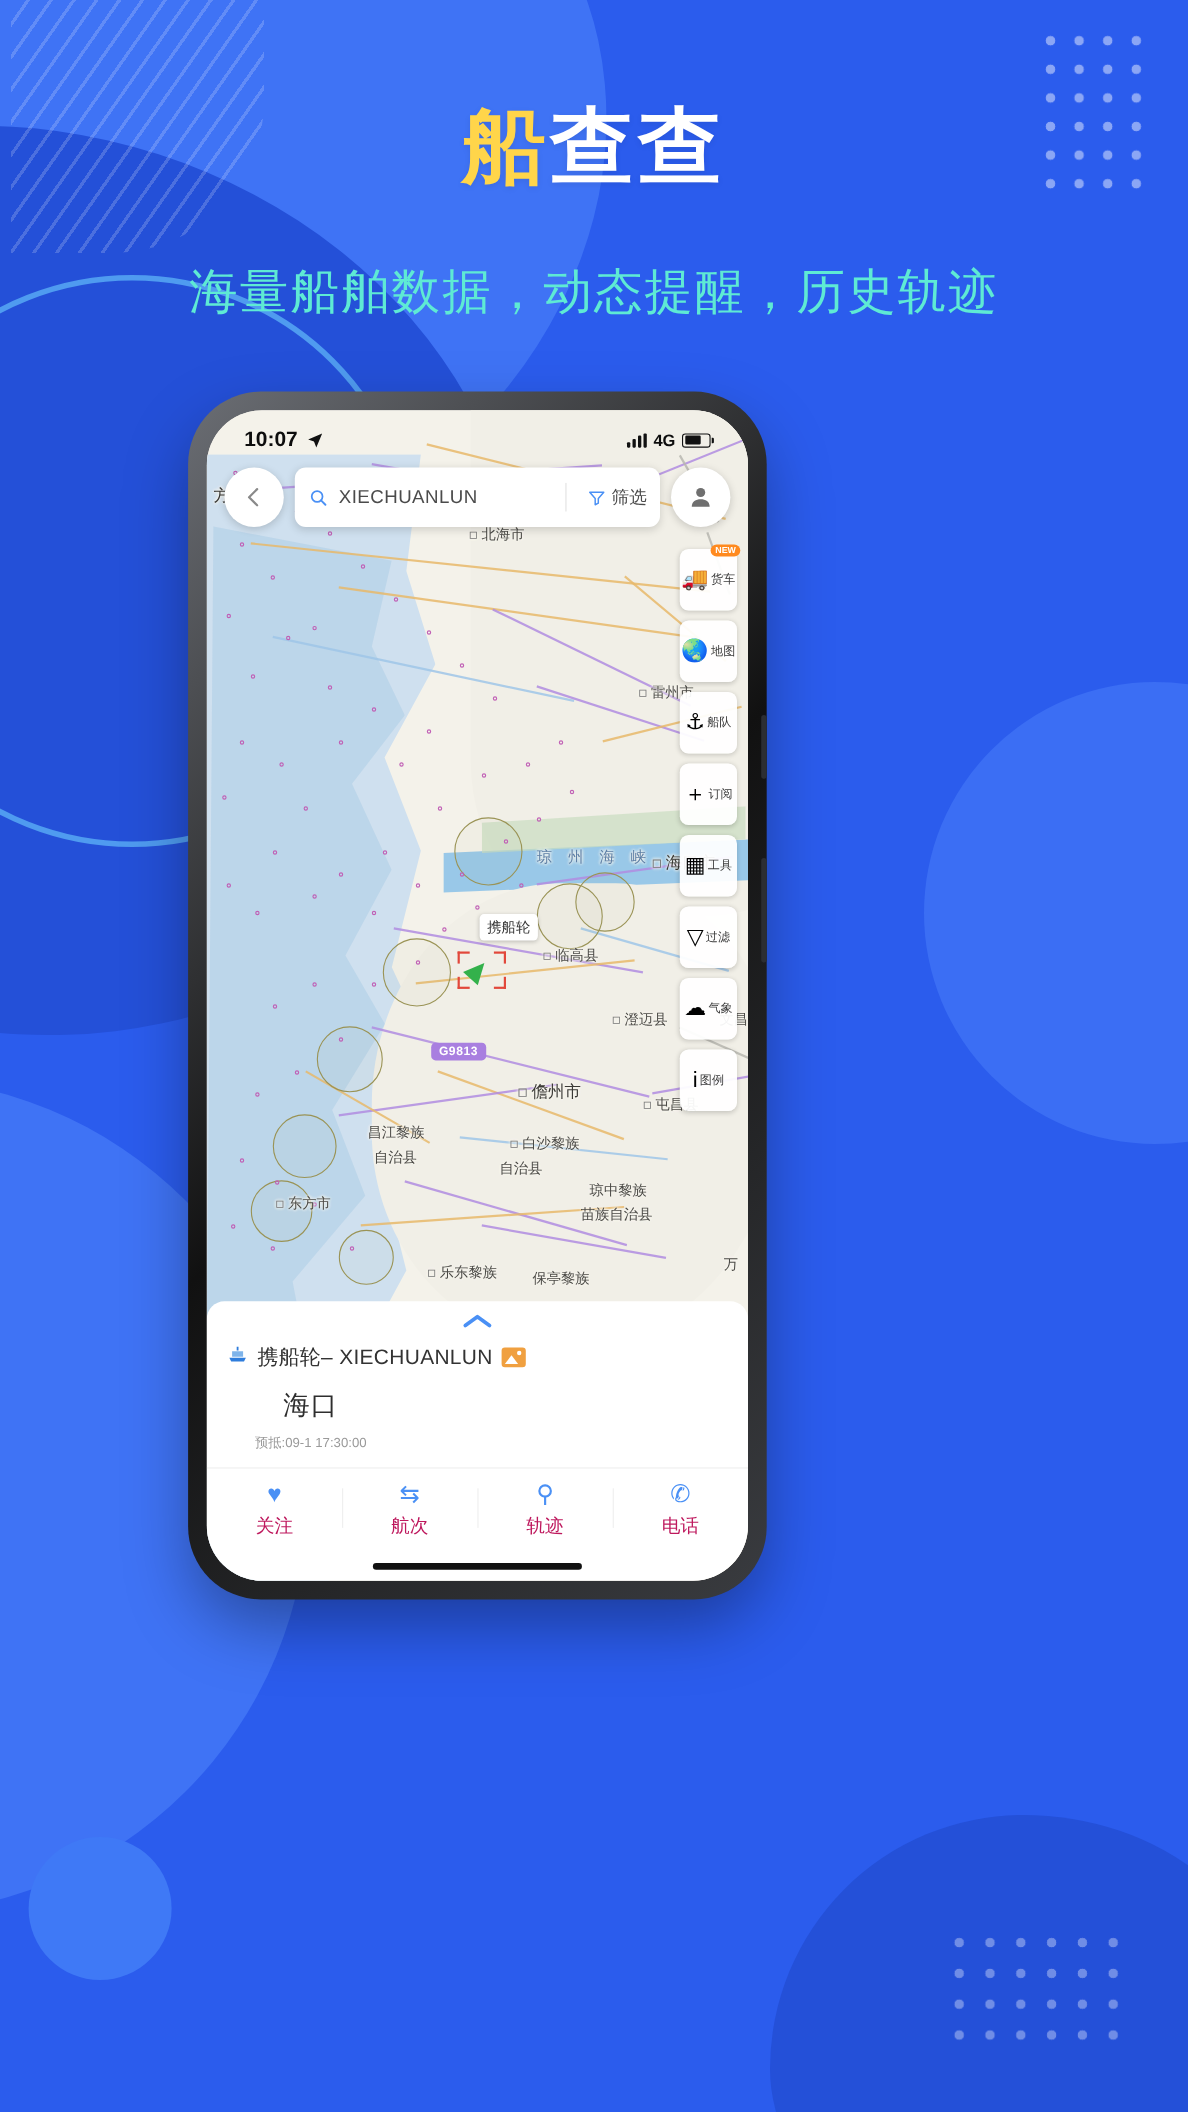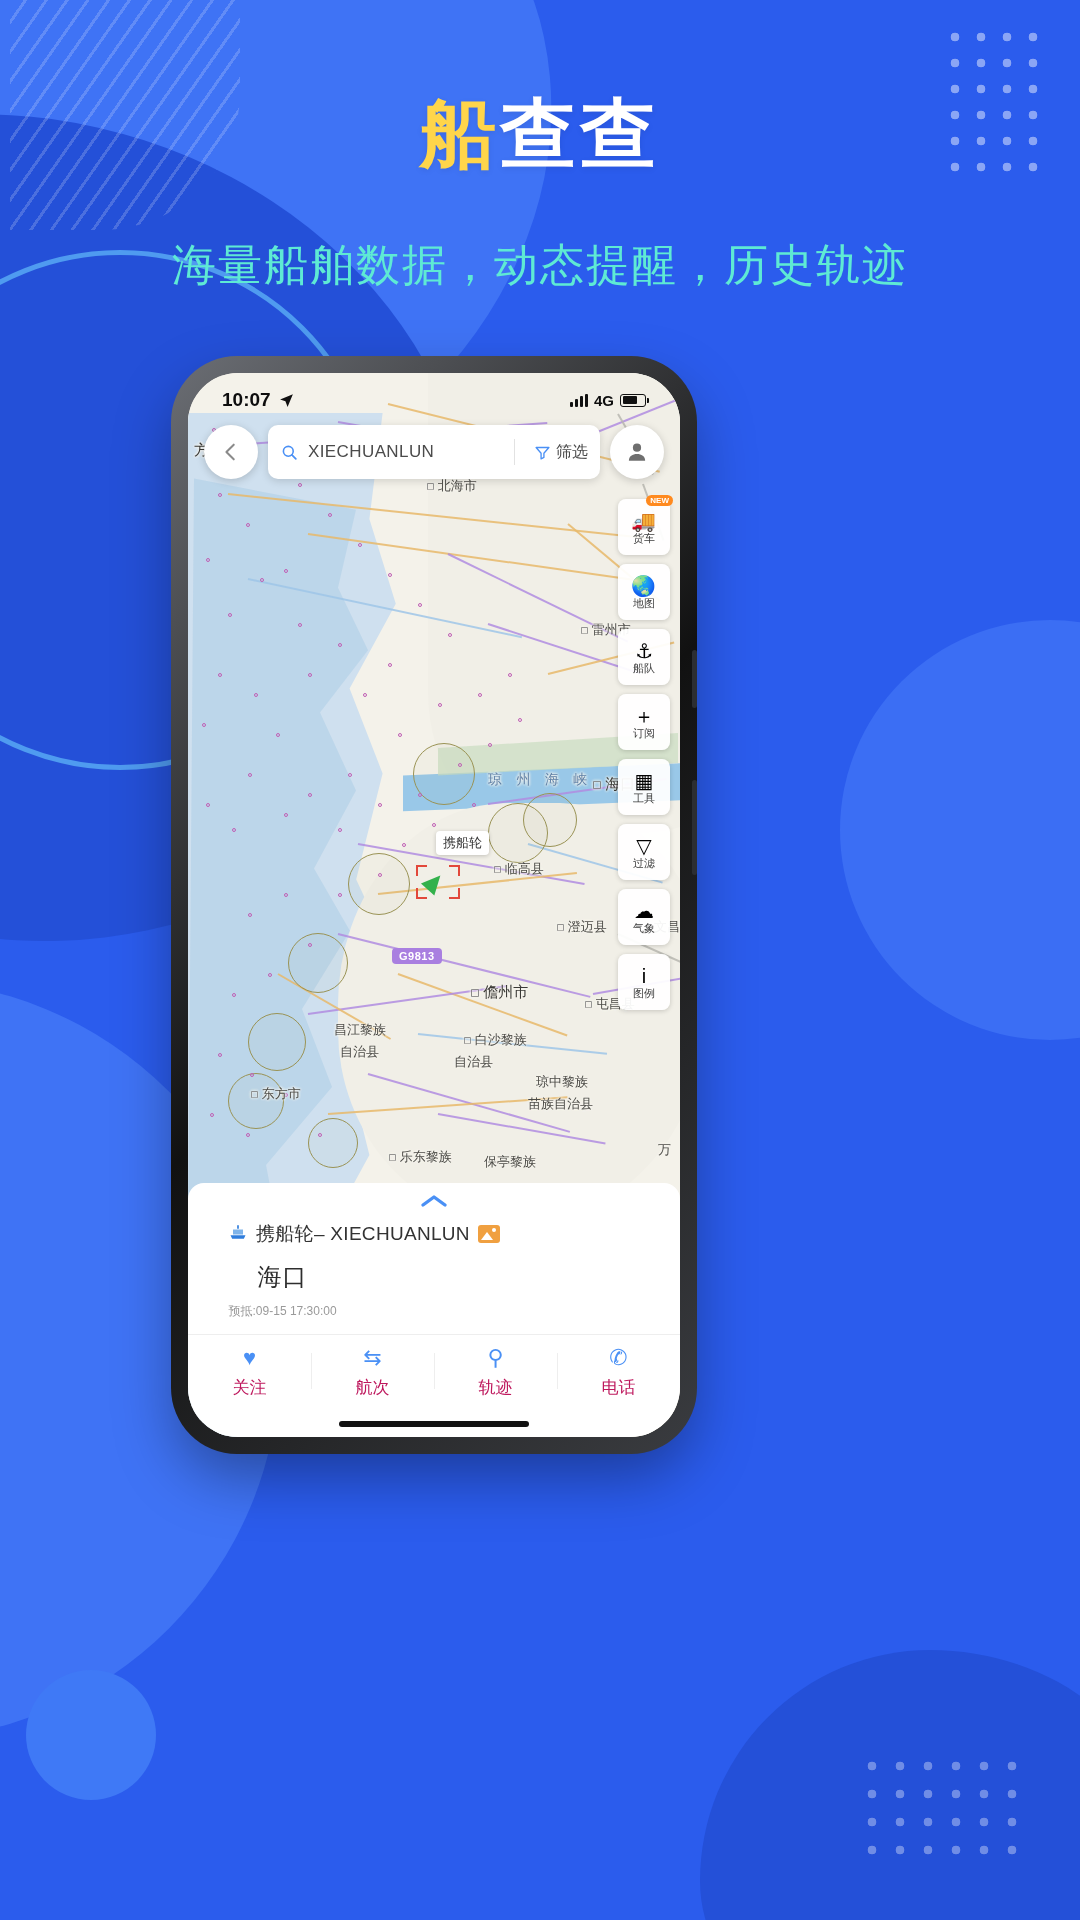--- a/index.html
+++ b/index.html
@@ -189,21 +189,21 @@
     padding-left:10px; white-space:nowrap; }
 
   
   .tools {
     position:absolute; right:10px; top:126px; width:52px; z-index:18;
     display:flex; flex-direction:column; gap:9px;
   }
   .tool {
     width:52px; height:56px; background:rgba(255,255,255,.94); border-radius:8px;
     box-shadow:0 1px 5px rgba(0,0,0,.18);
-    display:flex; flex-direction:column; align-items:center; justify-content:center; gap:2px;
+    display:flex; align-items:center; justify-content:center; gap:2px;
     position:relative;
   }
   .tool .tlabel { font-size:11px; color:#3c3c3c; line-height:1; }
   .tool .glyph { font-size:20px; line-height:1; }
   .tool .badge {
     position:absolute; right:-3px; top:-4px; background:#ff8a1f; color:#fff;
     font-size:8px; padding:1px 4px; border-radius:6px; font-weight:bold;
   }
 
   
@@ -226,21 +226,21 @@
     box-shadow:0 1px 4px rgba(0,0,0,.2); white-space:nowrap;
   }
 
   
   .sheet {
     position:absolute; left:0; right:0; bottom:0; background:#fff; z-index:30;
     border-radius:16px 16px 50px 50px; padding-top:8px;
   }
   .grab { text-align:center; height:26px; color:#4a90f5; font-size:22px; line-height:22px;
     font-weight:bold; letter-spacing:-2px; }
-  .ship-row { display:flex; align-items:center; gap:8px; padding:4px 40px 10px; }
+  .ship-row { display:flex; align-items:center; gap:8px; padding:4px 18px 10px; }
   .ship-ico { font-size:19px; color:#2f7ddc; }
   .ship-name { font-size:19px; color:#333; letter-spacing:.3px; }
   .img-ico {
     width:22px; height:18px; background:#f0a040; border-radius:3px; position:relative;
     display:inline-block;
   }
   .img-ico::after{
     content:""; position:absolute; left:3px; bottom:3px; width:0;height:0;
     border-left:6px solid transparent;border-right:6px solid transparent;border-bottom:8px solid #fff;
   }
@@ -545,21 +545,21 @@
             <path d="M11 8V4h2v4z" fill="#2f7ddc"></path>
           </svg>
         </span>
         <span class="ship-name">携船轮– XIECHUANLUN</span>
         <span class="img-ico"></span>
       </div>
 
       <div class="voyage">
         <div class="vport">
           <div class="pname">海口</div>
-          <div class="pmeta">预抵:09-15 17:30:00</div>
+          <div class="pmeta">预抵:09-1 17:30:00</div>
         </div>
       </div>
 
       <div class="actions" id="actions">
           <div class="act">
             <span class="aglyph">♥</span>
             <span class="alabel">关注</span>
           </div>
           <div class="act">
             <span class="aglyph">⇆</span>

